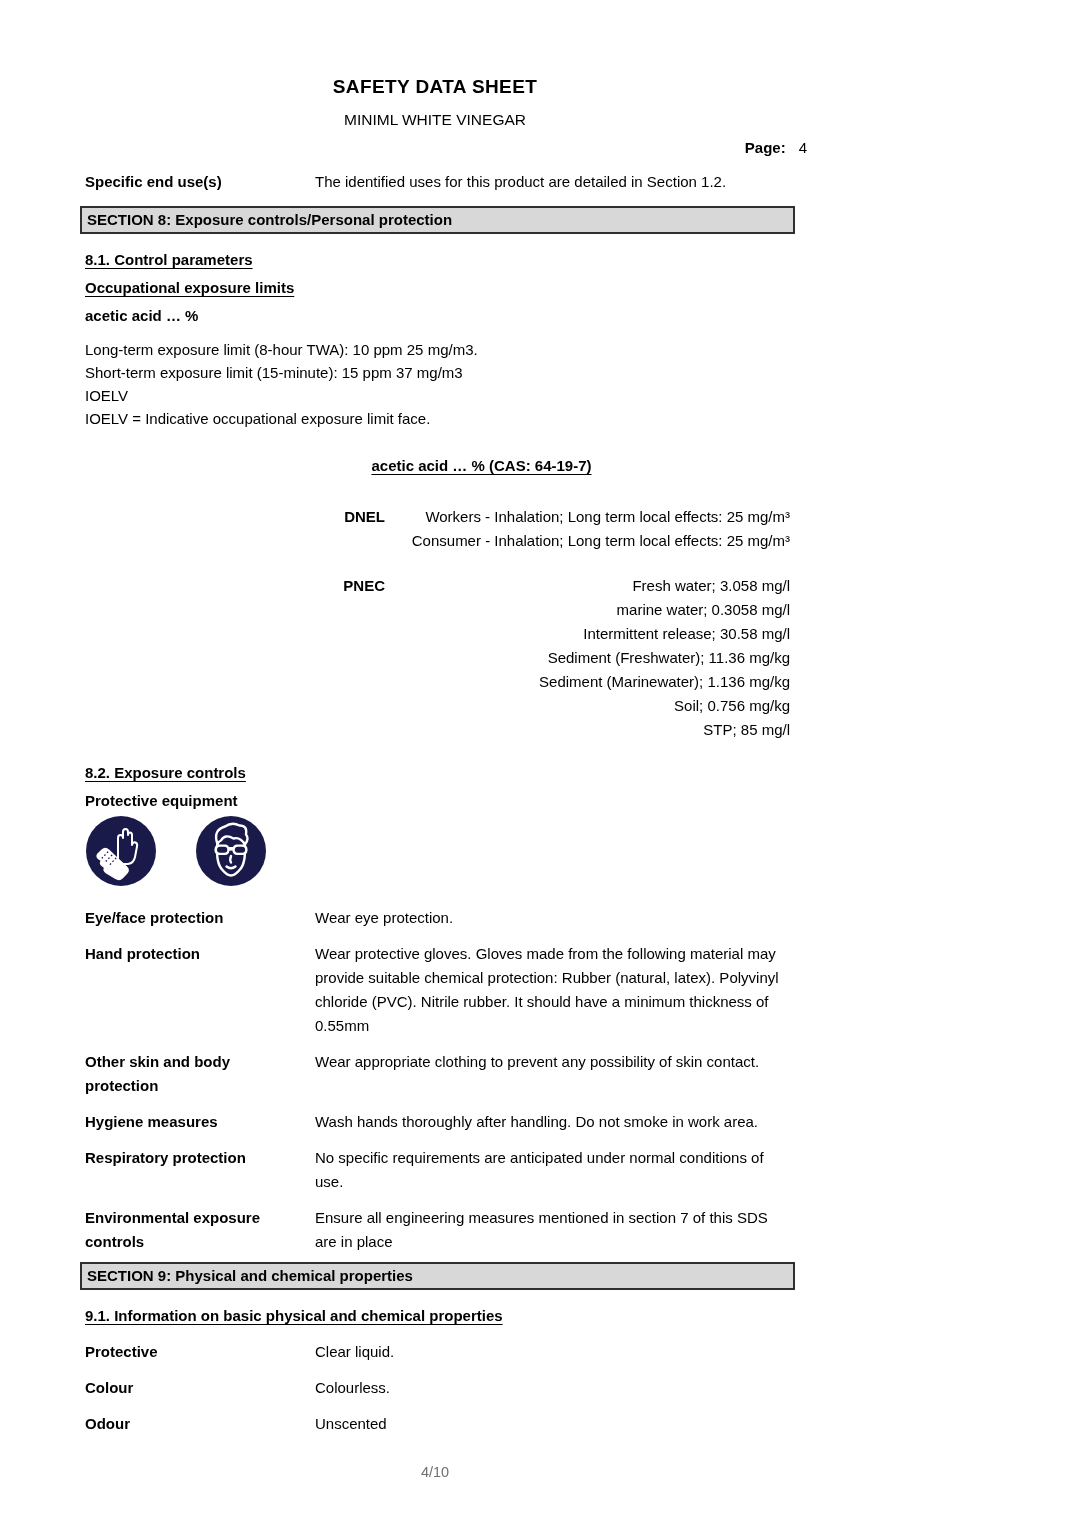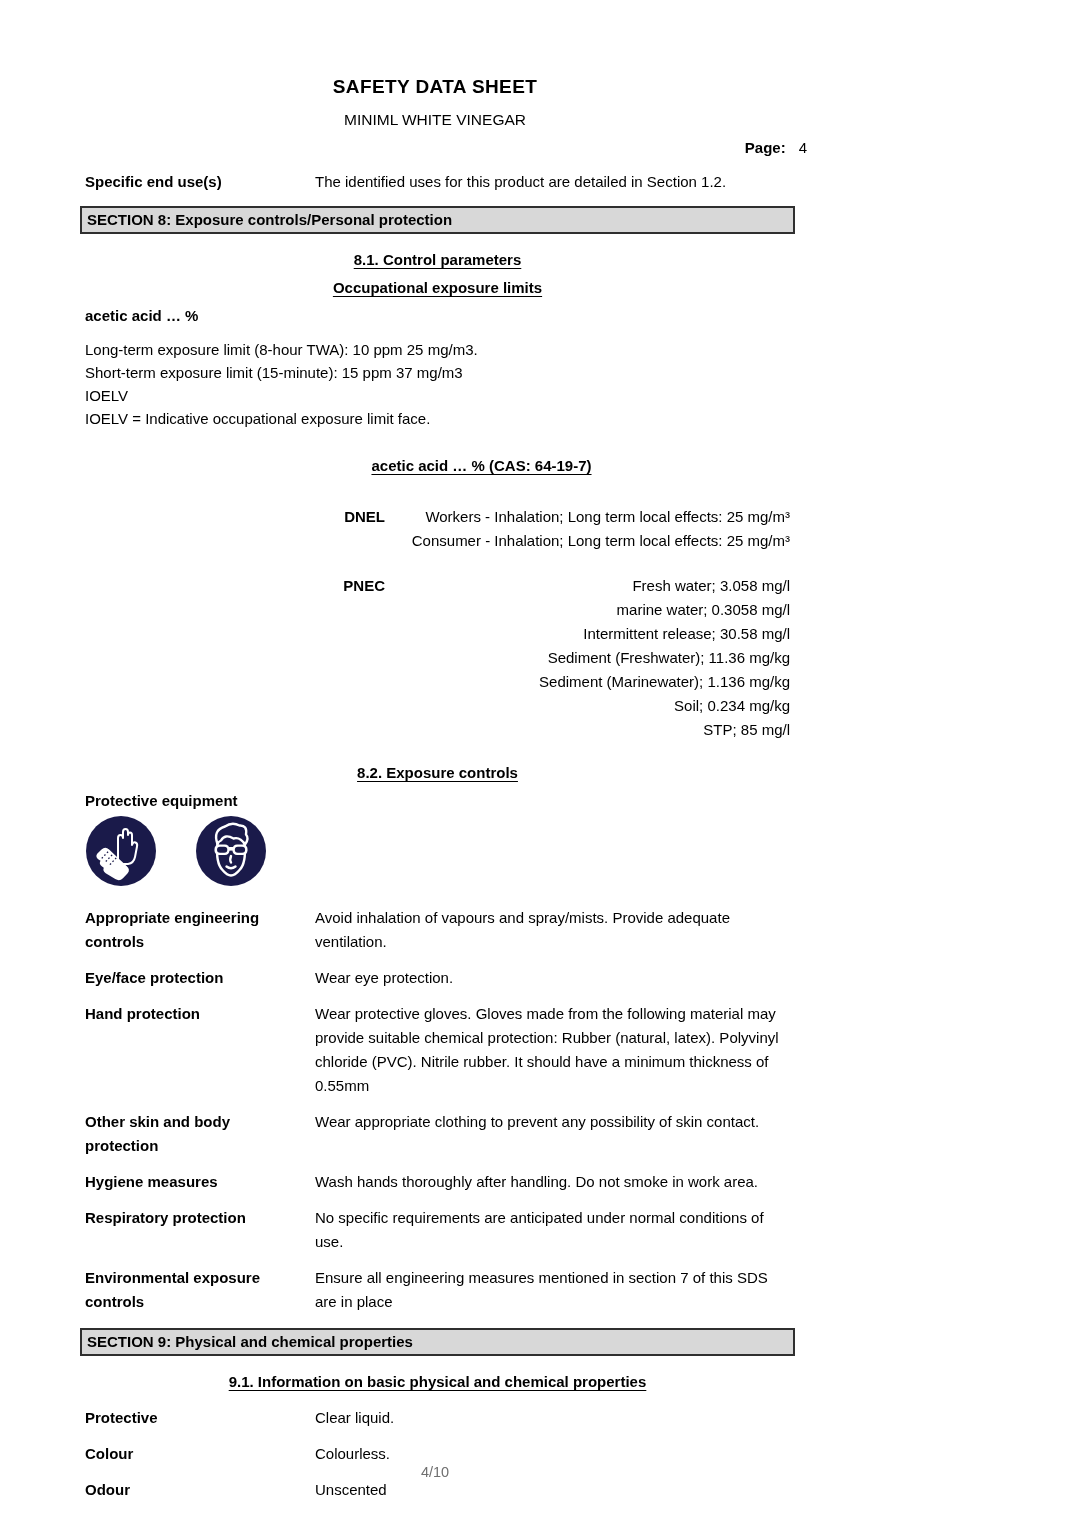--- a/index.html
+++ b/index.html
@@ -58,21 +58,20 @@
     line-height:20px;
     padding:2px 5px;
     margin:2px -5px 16px -5px;
   }
   .h-underline{
     font-weight:bold;
     text-decoration:underline;
     text-underline-offset:3px;
     line-height:20px;
     margin:0 0 8px 0;
-    text-align:center;
   }
   .h-bold{
     font-weight:bold;
     line-height:20px;
     margin:0 0 12px 0;
   }
   .para p{margin:0;line-height:23px;}
   .para{margin-bottom:6px;}
   .cas-heading{
     font-weight:bold;
@@ -150,21 +149,21 @@
     </div>
 
     <div class="limits-row">
       <div class="limits-label">PNEC</div>
       <div class="limits-lines">
         <div>Fresh water; 3.058 mg/l</div>
         <div>marine water; 0.3058 mg/l</div>
         <div>Intermittent release; 30.58 mg/l</div>
         <div>Sediment (Freshwater); 11.36 mg/kg</div>
         <div>Sediment (Marinewater); 1.136 mg/kg</div>
-        <div>Soil; 0.234 mg/kg</div>
+        <div>Soil; 0.756 mg/kg</div>
         <div>STP; 85 mg/l</div>
       </div>
     </div>
 
     <div class="h-underline">8.2. Exposure controls</div>
     <div class="h-bold" style="margin-bottom:4px;">Protective equipment</div>
 
     <div class="pictograms">
       <svg class="pictogram" viewBox="0 0 72 72" aria-hidden="true">
         <circle cx="36" cy="36" r="35" fill="currentColor"></circle>
@@ -187,26 +186,20 @@
         <rect x="19.5" y="29.5" width="15" height="10.5" rx="4.5" fill="#fff"></rect>
         <rect x="37.5" y="29.5" width="15" height="10.5" rx="4.5" fill="#fff"></rect>
         <rect x="32.5" y="32" width="7" height="3.6" fill="#fff"></rect>
         <rect x="22" y="31.8" width="10.3" height="6" rx="3" fill="currentColor"></rect>
         <rect x="39.8" y="31.8" width="10.3" height="6" rx="3" fill="currentColor"></rect>
       </svg>
     </div>
 
     <div class="row">
       <div class="label">
-          <span>Appropriate engineering controls</span>
-        </div>
-      <div class="value">Avoid inhalation of vapours and spray/mists. Provide adequate ventilation.</div>
-    </div>
-    <div class="row">
-      <div class="label">
           <span>Eye/face protection</span>
         </div>
       <div class="value">Wear eye protection.</div>
     </div>
     <div class="row">
       <div class="label">
           <span>Hand protection</span>
         </div>
       <div class="value">Wear protective gloves. Gloves made from the following material may provide suitable chemical protection: Rubber (natural, latex). Polyvinyl chloride (PVC). Nitrile rubber. It should have a minimum thickness of 0.55mm</div>
     </div>
@@ -221,21 +214,21 @@
           <span>Hygiene measures</span>
         </div>
       <div class="value">Wash hands thoroughly after handling. Do not smoke in work area.</div>
     </div>
     <div class="row">
       <div class="label">
           <span>Respiratory protection</span>
         </div>
       <div class="value">No specific requirements are anticipated under normal conditions of use.</div>
     </div>
-    <div class="row" style="margin-bottom:14px;">
+    <div class="row" style="margin-bottom:8px;">
       <div class="label">
           <span>Environmental exposure controls</span>
         </div>
       <div class="value">Ensure all engineering measures mentioned in section 7 of this SDS are in place</div>
     </div>
 
     <div class="section-bar">SECTION 9: Physical and chemical properties</div>
 
     <div class="h-underline" style="margin-bottom:14px;">9.1. Information on basic physical and chemical properties</div>
 

